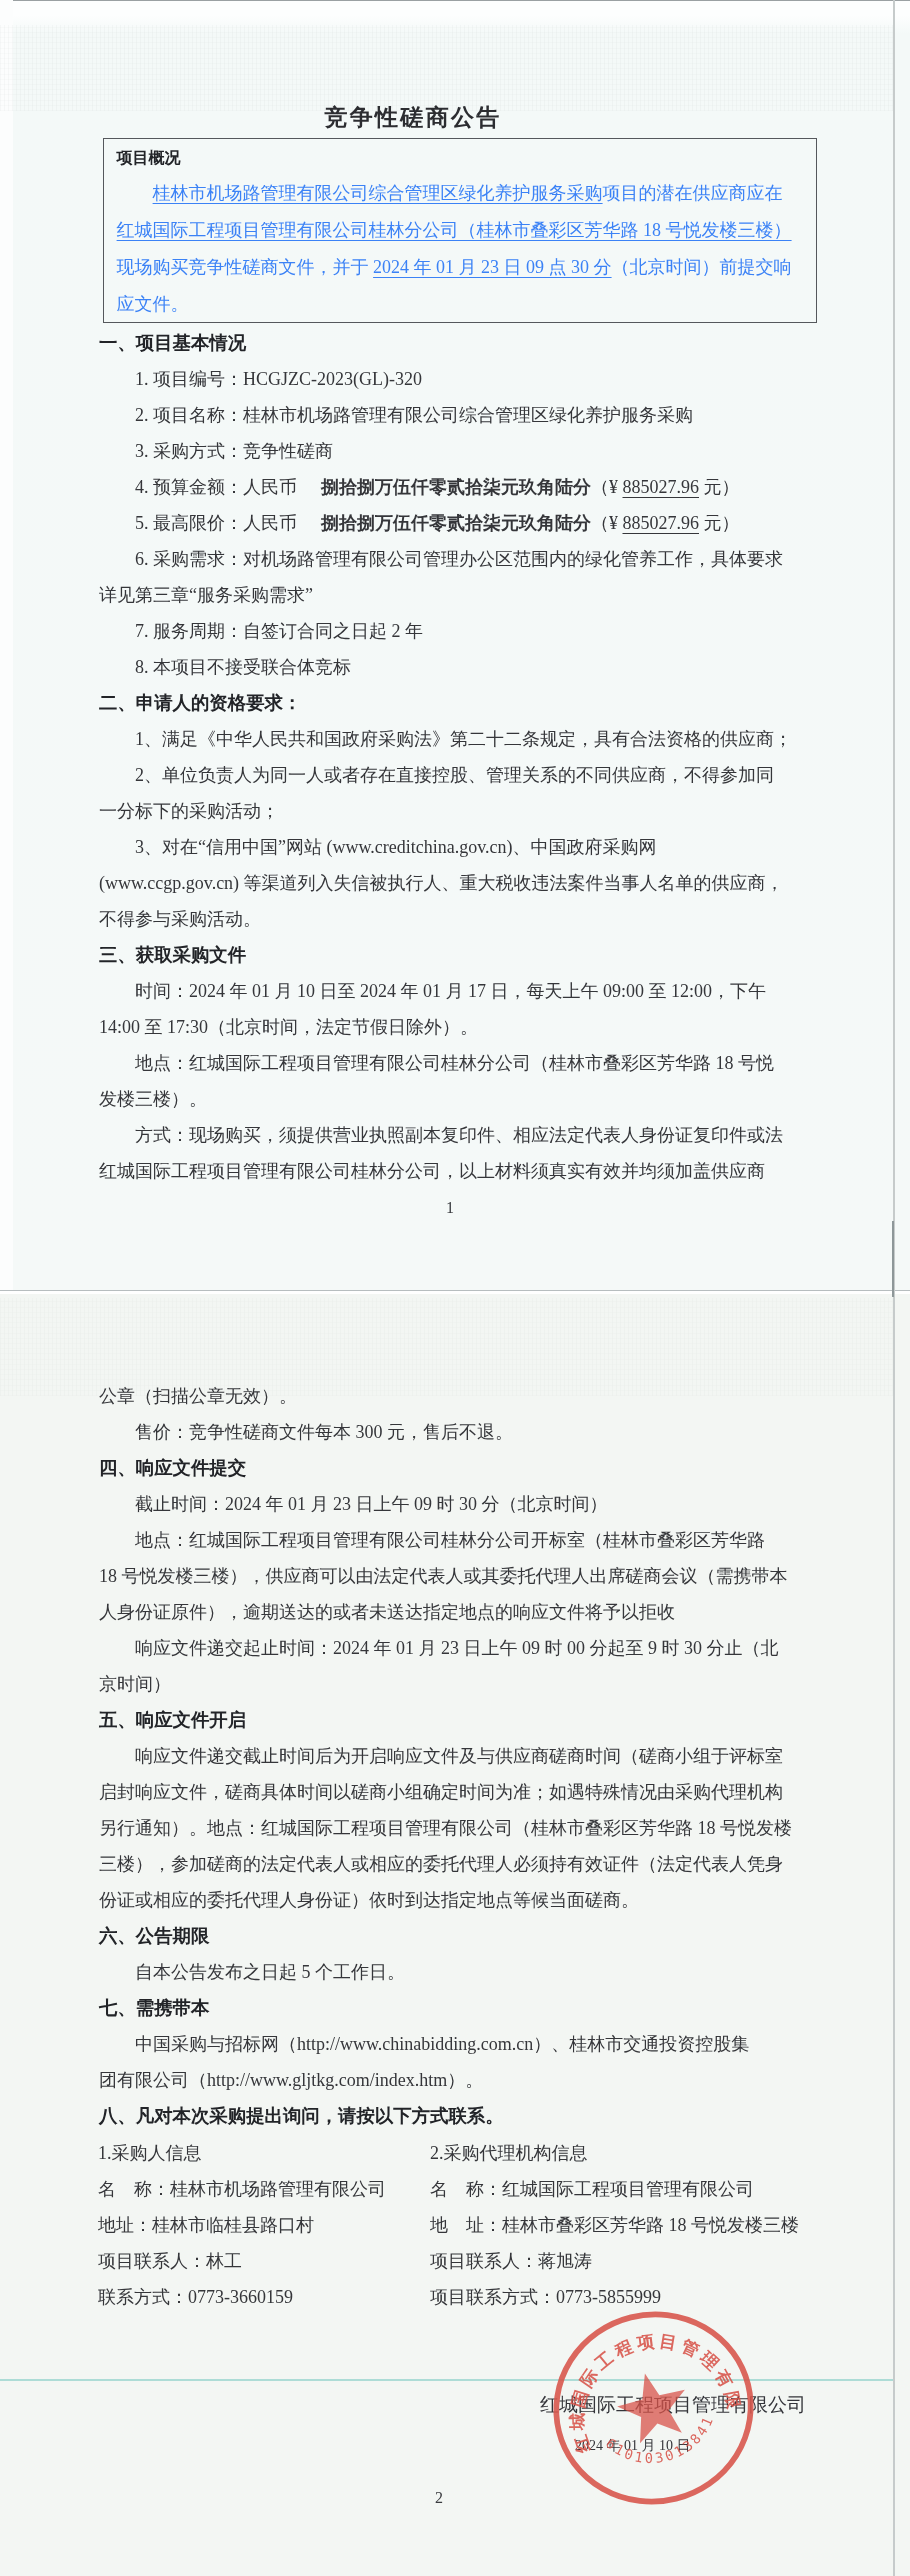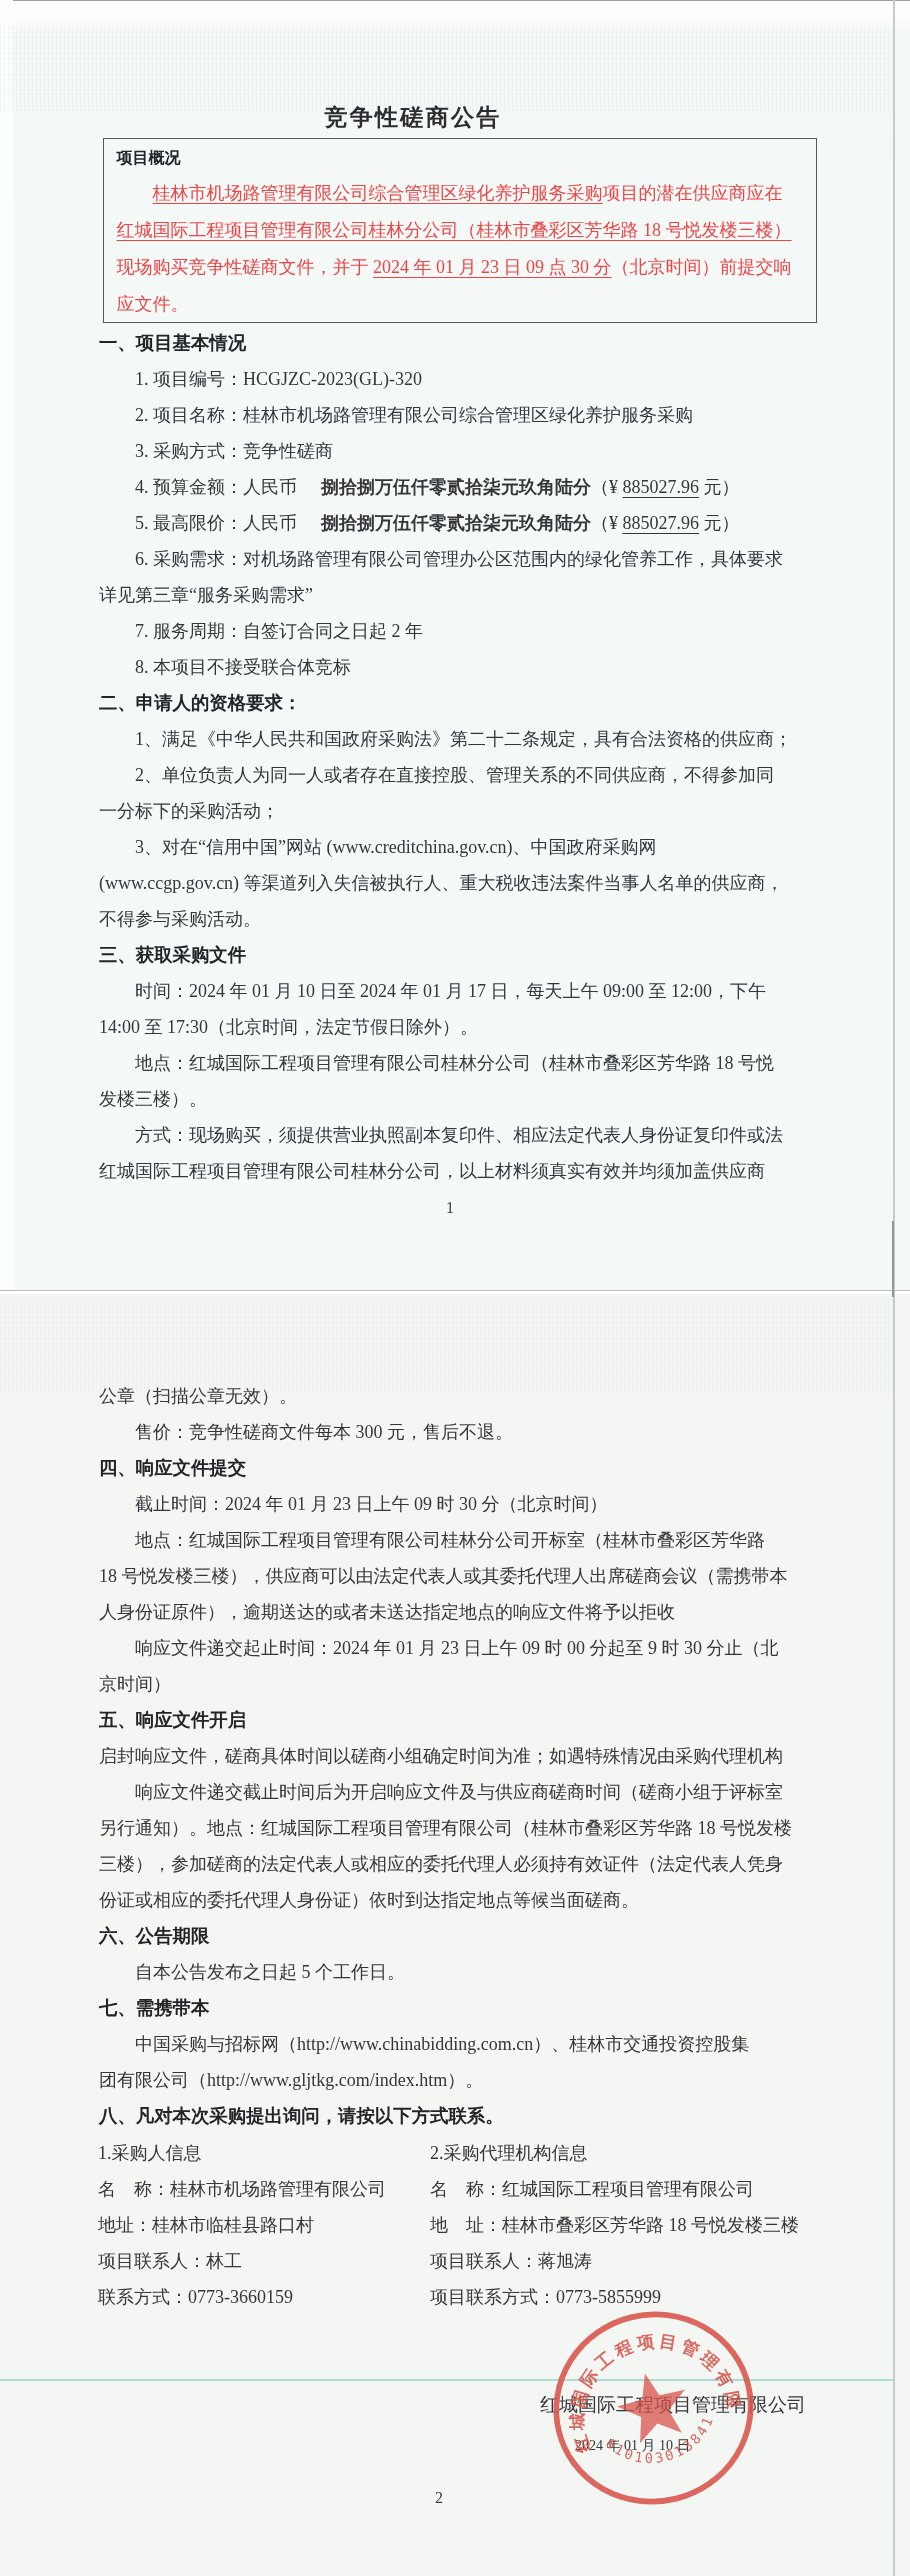--- a/index.html
+++ b/index.html
@@ -23,21 +23,21 @@
 
   
   .doc-title{position:absolute;left:0;top:102px;width:826px;text-align:center;
     font-size:23px;font-weight:bold;letter-spacing:2.3px;color:#2c2d31;}
 
   
   .overview-box{position:absolute;left:103px;top:138px;width:714px;height:185px;
     border:1.1px solid #55585c;box-sizing:border-box;padding:4.6px 11.5px 0 12.6px;background:transparent;}
   .box-heading{font-family:Liberation Mono, monospace;font-weight:bold;
     font-size:16px;height:31px;line-height:31px;color:#222428;}
-  .box-line{height:37px;line-height:37px;font-size:18px;white-space:nowrap;color:#ef4444;}
+  .box-line{height:37px;line-height:37px;font-size:18px;white-space:nowrap;color:#3b82f6;}
 
   
   .flow{position:absolute;left:99px;width:734px;font-size:18px;}
   #flow1{top:325px;}
   #flow2{top:1378px;}
   .body-line{height:36px;line-height:36px;white-space:nowrap;}
   .sec-heading{height:36px;line-height:36px;white-space:nowrap;
     font-family:"Liberation Sans","DejaVu Sans",sans-serif;font-weight:bold;font-size:18.4px;color:#222428;}
   .u{text-decoration:underline;text-underline-offset:4px;text-decoration-thickness:1.1px;}
   .b{font-weight:bold;padding-left:24px;}
@@ -117,22 +117,22 @@
       <div class="body-line"><span>公章（扫描公章无效）。</span></div>
       <div class="body-line"><span>　　售价：竞争性磋商文件每本 300 元，售后不退。</span></div>
       <div class="sec-heading">四、响应文件提交</div>
       <div class="body-line"><span>　　截止时间：2024 年 01 月 23 日上午 09 时 30 分（北京时间）</span></div>
       <div class="body-line"><span>　　地点：红城国际工程项目管理有限公司桂林分公司开标室（桂林市叠彩区芳华路</span></div>
       <div class="body-line"><span>18 号悦发楼三楼），供应商可以由法定代表人或其委托代理人出席磋商会议（需携带本</span></div>
       <div class="body-line"><span>人身份证原件），逾期送达的或者未送达指定地点的响应文件将予以拒收</span></div>
       <div class="body-line"><span>　　响应文件递交起止时间：2024 年 01 月 23 日上午 09 时 00 分起至 9 时 30 分止（北</span></div>
       <div class="body-line"><span>京时间）</span></div>
       <div class="sec-heading">五、响应文件开启</div>
+      <div class="body-line"><span>　　响应文件递交截止时间后为开启响应文件及与供应商磋商时间（磋商小组于评标室</span></div>
       <div class="body-line"><span>启封响应文件，磋商具体时间以磋商小组确定时间为准；如遇特殊情况由采购代理机构</span></div>
-      <div class="body-line"><span>　　响应文件递交截止时间后为开启响应文件及与供应商磋商时间（磋商小组于评标室</span></div>
       <div class="body-line"><span>另行通知）。地点：红城国际工程项目管理有限公司（桂林市叠彩区芳华路 18 号悦发楼</span></div>
       <div class="body-line"><span>三楼），参加磋商的法定代表人或相应的委托代理人必须持有效证件（法定代表人凭身</span></div>
       <div class="body-line"><span>份证或相应的委托代理人身份证）依时到达指定地点等候当面磋商。</span></div>
       <div class="sec-heading">六、公告期限</div>
       <div class="body-line"><span>　　自本公告发布之日起 5 个工作日。</span></div>
       <div class="sec-heading">七、需携带本</div>
       <div class="body-line"><span>　　中国采购与招标网（http://www.chinabidding.com.cn）、桂林市交通投资控股集</span></div>
       <div class="body-line"><span>团有限公司（http://www.gljtkg.com/index.htm）。</span></div>
       <div class="sec-heading">八、凡对本次采购提出询问，请按以下方式联系。</div>
     </div>

